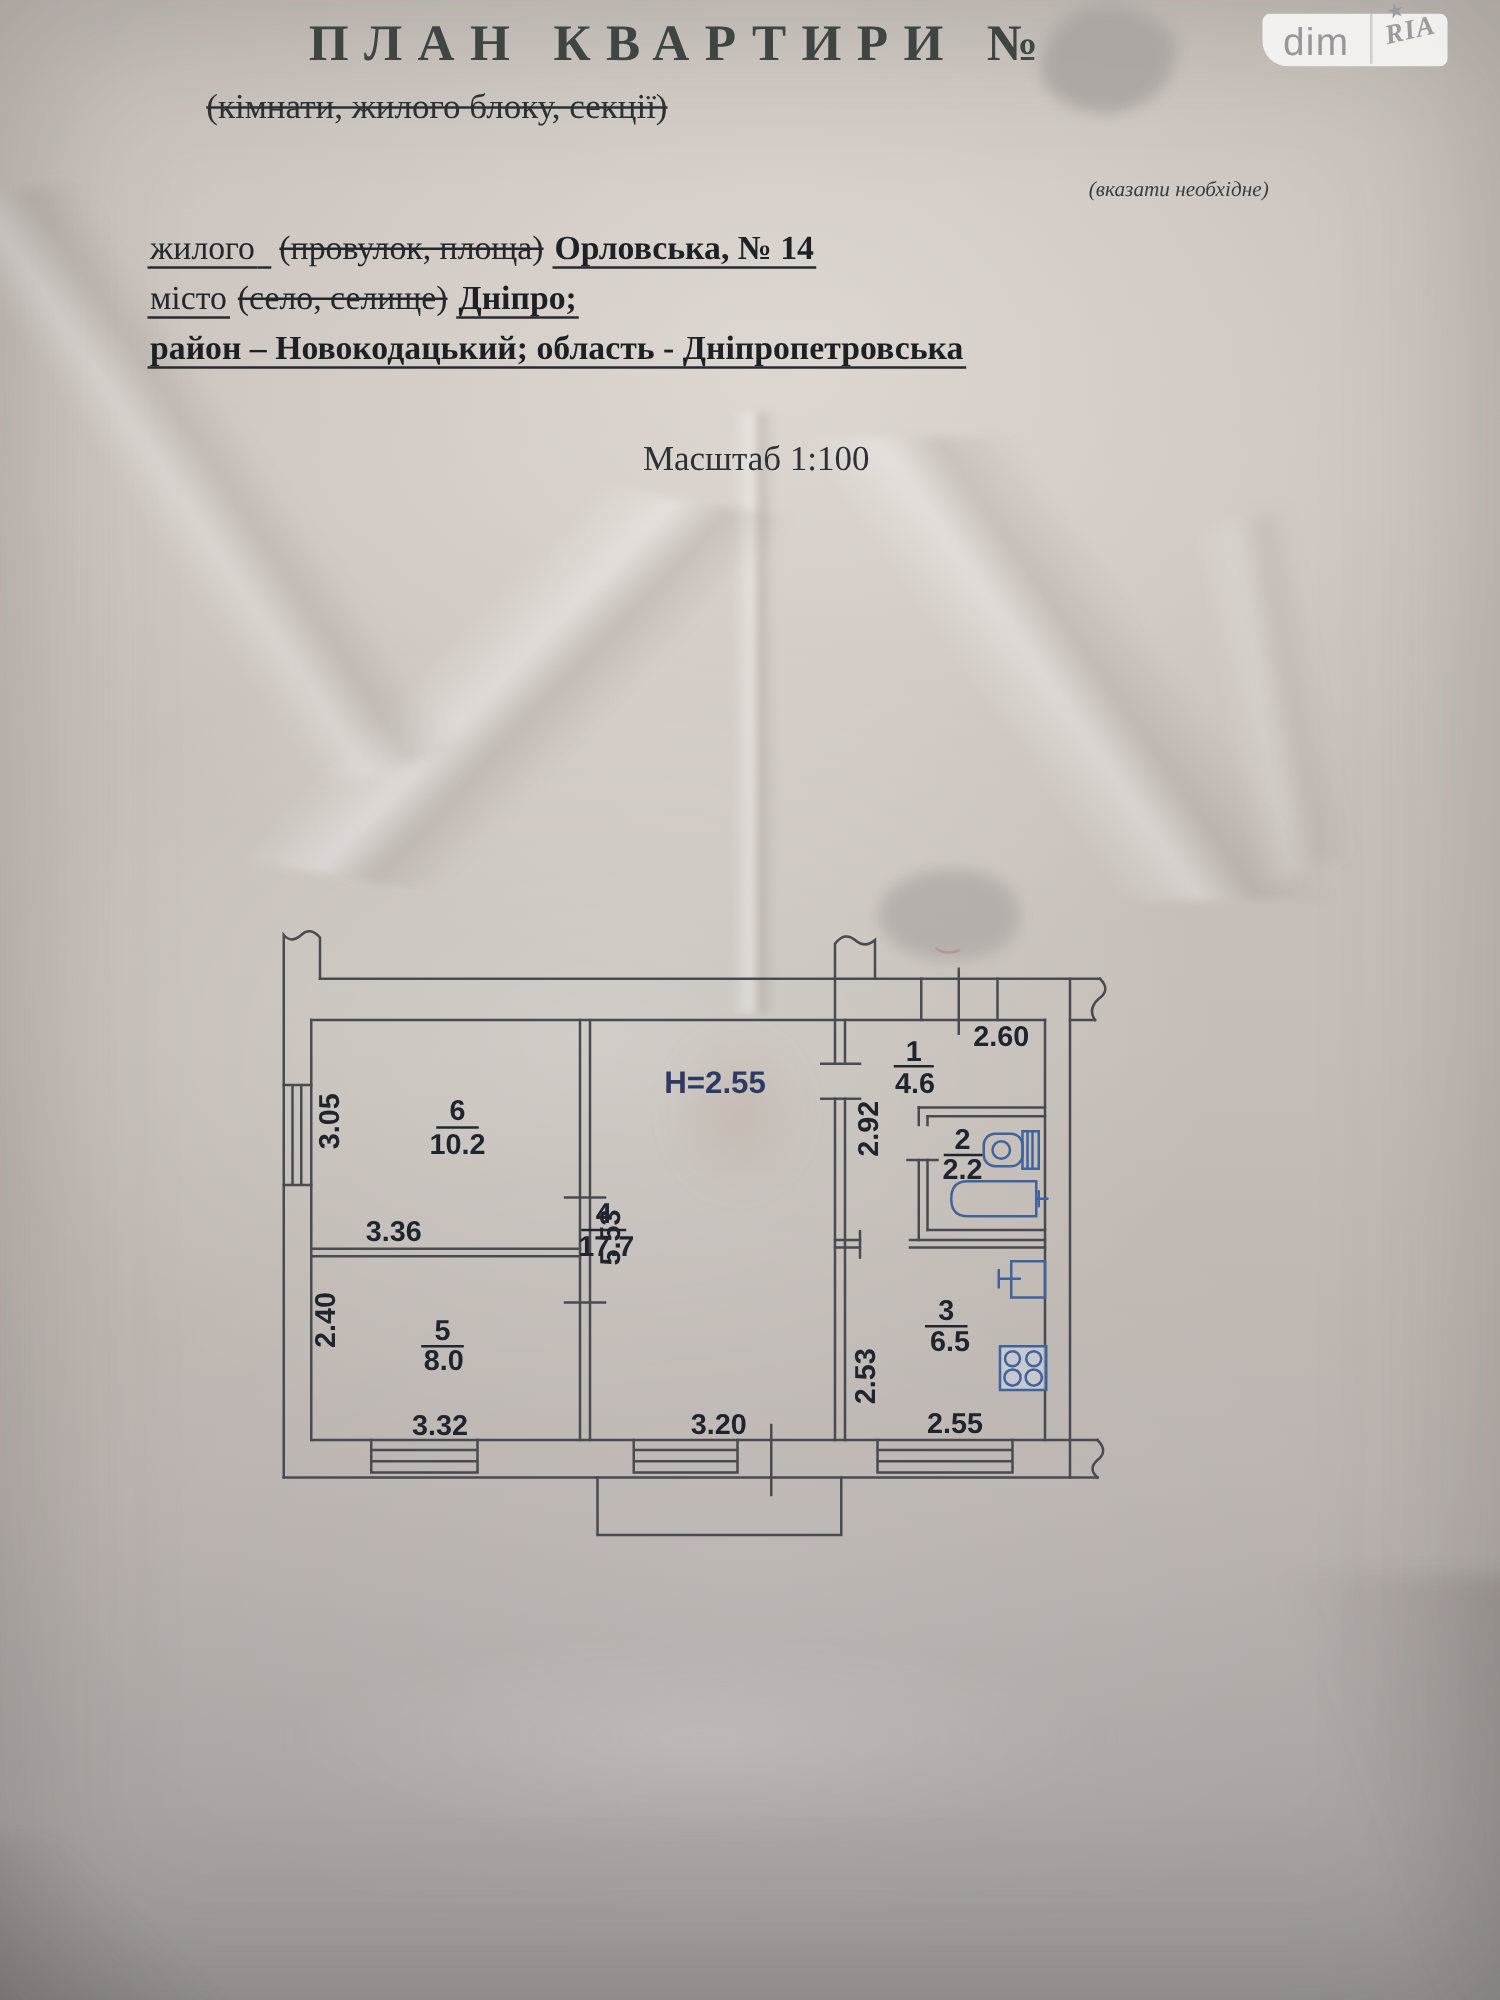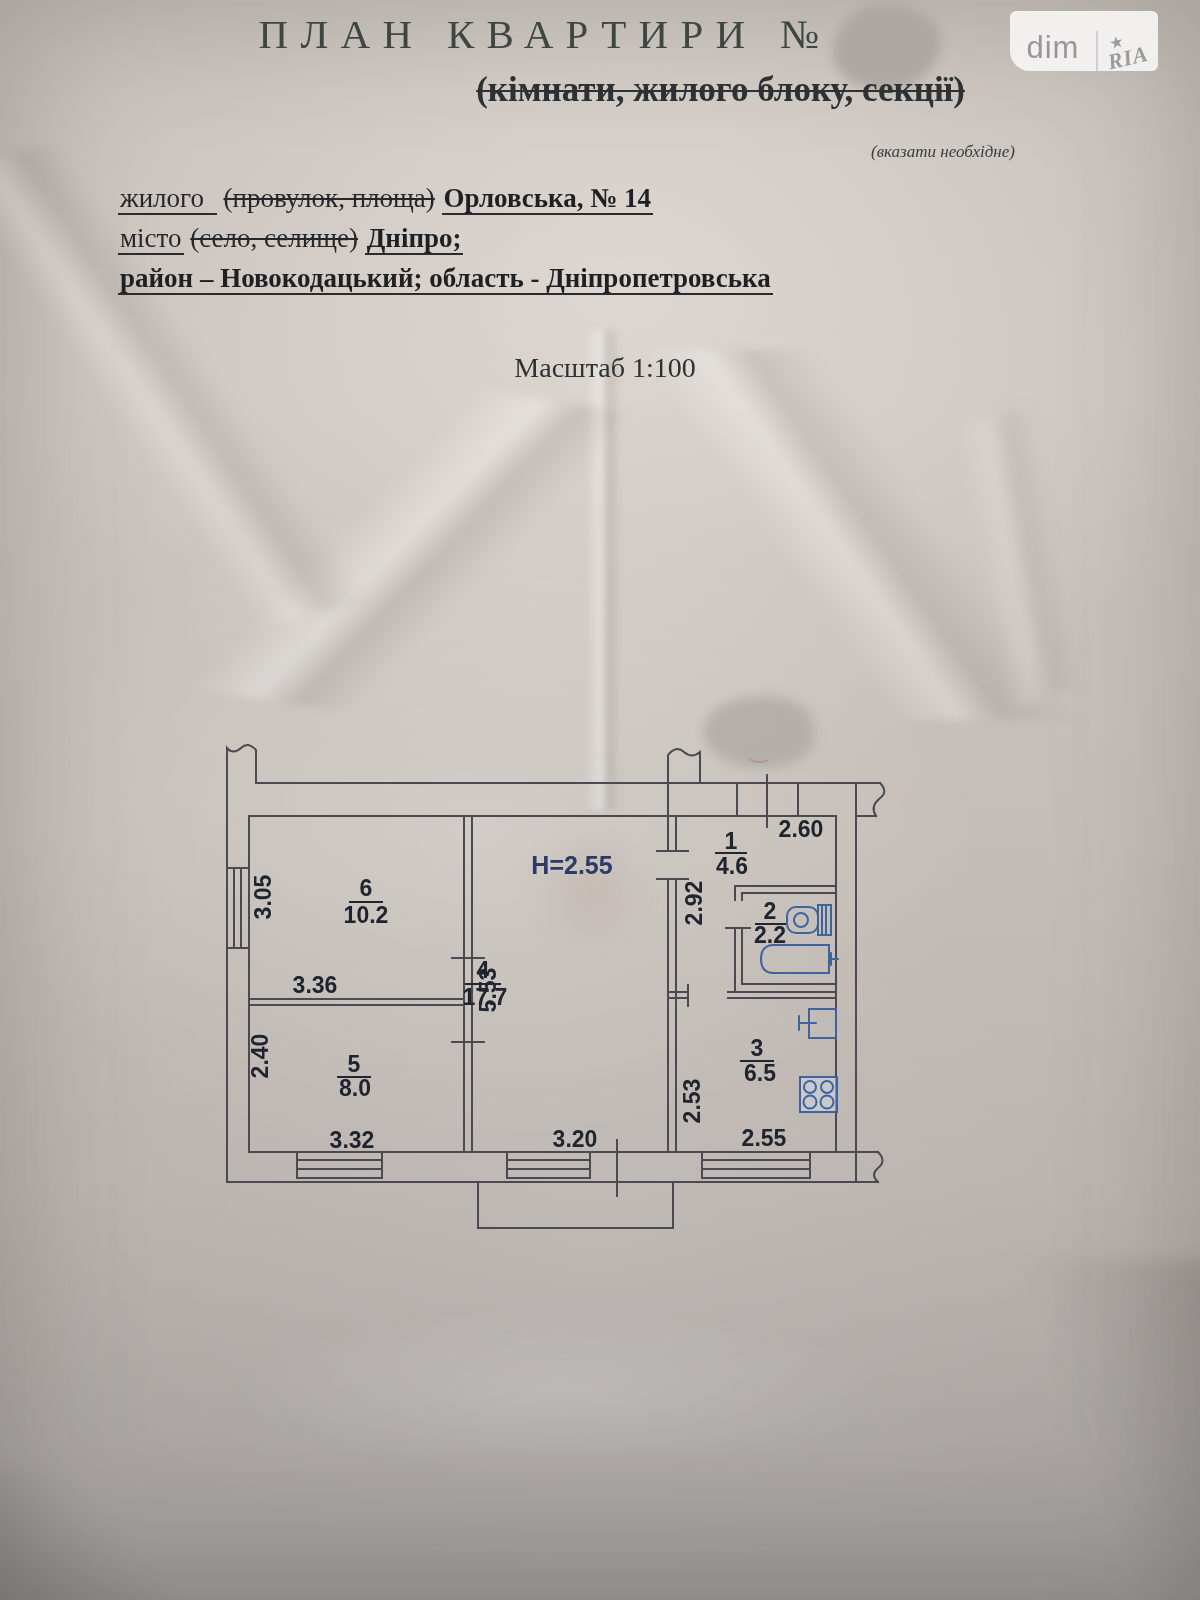--- a/index.html
+++ b/index.html
@@ -33,34 +33,34 @@
       background:linear-gradient(100deg,rgba(0,0,0,0) 42%,rgba(255,255,255,.18) 50%,rgba(95,86,80,.10) 56%,rgba(0,0,0,0) 64%);}
   .stain{left:515px;top:800px;width:150px;height:180px;filter:blur(12px);
       background:radial-gradient(50% 50% at 50% 50%,rgba(162,140,118,.20),rgba(0,0,0,0) 75%);}
   
   .blob{position:absolute;filter:blur(6px);}
   .blob-title{left:833px;top:4px;width:108px;height:86px;background:#aba6a2;opacity:.92;
       border-radius:46% 54% 52% 48% / 58% 42% 58% 42%;}
   .blob-plan{left:703px;top:696px;width:112px;height:72px;background:#b1aca8;opacity:.85;
       border-radius:55% 45% 48% 52% / 52% 48% 45% 55%;}
   
-  .logo{position:absolute;left:1010px;top:11px;width:148px;height:60px;display:flex;align-items:flex-end;
+  .logo{position:absolute;left:1010px;top:11px;width:148px;height:42px;display:flex;align-items:flex-start;
       background:rgba(245,244,242,.93);border-radius:6px 6px 6px 20px;}
   .logo-dim{flex:0 0 58%;text-align:center;font-family:"Liberation Sans",sans-serif;
       font-size:31px;font-weight:500;color:#97979a;letter-spacing:1px;line-height:46px;}
   .logo-sep{width:2px;height:40px;background:#cfcfd1;}
   .logo-ria{flex:1;position:relative;text-align:center;transform:rotate(-13deg);
       font-family:"Liberation Serif",serif;font-style:italic;font-weight:700;
       font-size:22px;color:#9b9b9e;letter-spacing:1px;}
   .ria-star{position:absolute;left:16px;top:-13px;font-size:14px;font-style:normal;color:#9b9b9e;}
   
   .doc-title{position:absolute;left:165px;top:10px;width:760px;text-align:center;
-      font-size:41px;font-weight:400;letter-spacing:.30em;color:#3f4641;}
-  .doc-sub{position:absolute;left:165px;top:70px;width:800px;text-align:right;
-      font-size:35px;font-weight:700;color:#2e3133;text-decoration:line-through;text-decoration-thickness:2px;}
+      font-size:41px;font-weight:700;letter-spacing:.30em;color:#3f4641;}
+  .doc-sub{position:absolute;left:165px;top:70px;width:800px;text-align:left;
+      font-size:28px;font-weight:400;color:#2e3133;text-decoration:line-through;text-decoration-thickness:2px;}
   .doc-line3{position:absolute;left:165px;top:106px;width:850px;text-align:center;
       font-size:28px;color:#2c2f33;}
   .doc-note{position:absolute;left:165px;top:142px;width:850px;text-align:right;
       font-size:17px;font-style:italic;color:#3a3d40;font-family:Liberation Serif, serif;}
   .strike{text-decoration:line-through;text-decoration-thickness:2px;}
   .address{position:absolute;left:118px;top:183px;font-size:27px;color:#26272b;}
   .addr-line{margin-bottom:9px;white-space:nowrap;}
   .u{border-bottom:2px solid #2a2a30;padding:0 2px;}
   .b{font-weight:700;color:#1f2024;margin-top:46px;}
   .scale-line{position:absolute;left:225px;top:352px;width:760px;text-align:center;

